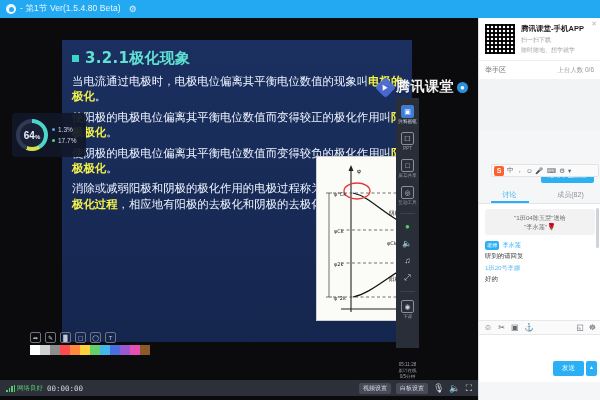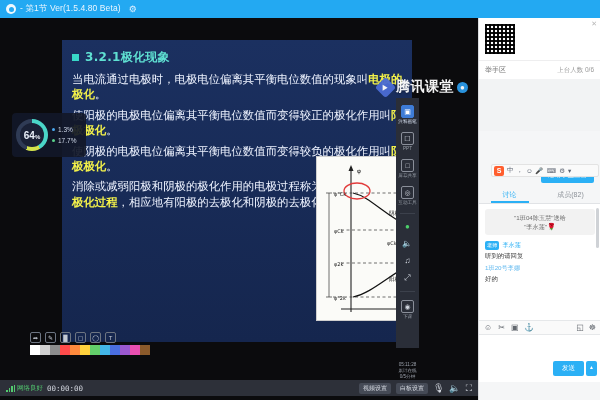--- a/index.html
+++ b/index.html
@@ -29,21 +29,21 @@
   .left-zone{ position:absolute; left:0; top:0; width:478px; height:382px; background:#0b0b0d;}
 
   
   .slide{
     position:absolute; left:62px; top:22px; width:350px; height:302px;
     background:linear-gradient(180deg,#1b3060 0%,#15264e 100%);
     overflow:hidden;
   }
   .slide-title{ display:flex; align-items:center; gap:6px; margin:9px 0 6px 10px;}
   .sq{ width:7px;height:7px;background:#38d7c8; flex:none;}
-  .slide-title-text{ font-size:12px; font-weight:bold; color:#5fe0d2;
+  .slide-title-text{ font-size:15px; font-weight:bold; color:#5fe0d2;
      font-family:"DejaVu Sans","Liberation Sans",sans-serif; letter-spacing:.3px;}
   .slide-body{ padding:0 9px 0 10px;}
   .para{ font-size:11.4px; line-height:15.4px; color:#eef3ff; margin-bottom:5px;
      font-family:"DejaVu Sans","Liberation Sans",sans-serif; letter-spacing:0px;}
   .hl{ color:#f2f04a; font-weight:bold;}
 
   
   .figure{
     position:absolute; right:-22px; top:116px; width:118px; height:165px;
     background:#fbfbf8; border:1px solid #cfcfcf;
@@ -343,20 +343,25 @@
         <span class="sb-ic">🎙</span>
         <span class="sb-ic">🔈</span>
         <span class="sb-ic">⛶</span>
       </span>
     </div>
 
     <div class="rpanel">
 
       <div class="qr-card">
         <div class="qr"></div>
+        <div class="qr-txt">
+          <div class="qr-t1">腾讯课堂-手机APP</div>
+          <div class="qr-t2">扫一扫下载</div>
+          <div class="qr-t2">随时随地、想学就学</div>
+        </div>
         <div class="qr-close">✕</div>
       </div>
 
       <div class="hand-row">
         <span class="hand-l">举手区</span>
         <span class="hand-r">上台人数 0/6</span>
       </div>
       <div class="hand-area"></div>
 
       <div class="askbtn">邀请学生上台</div>

